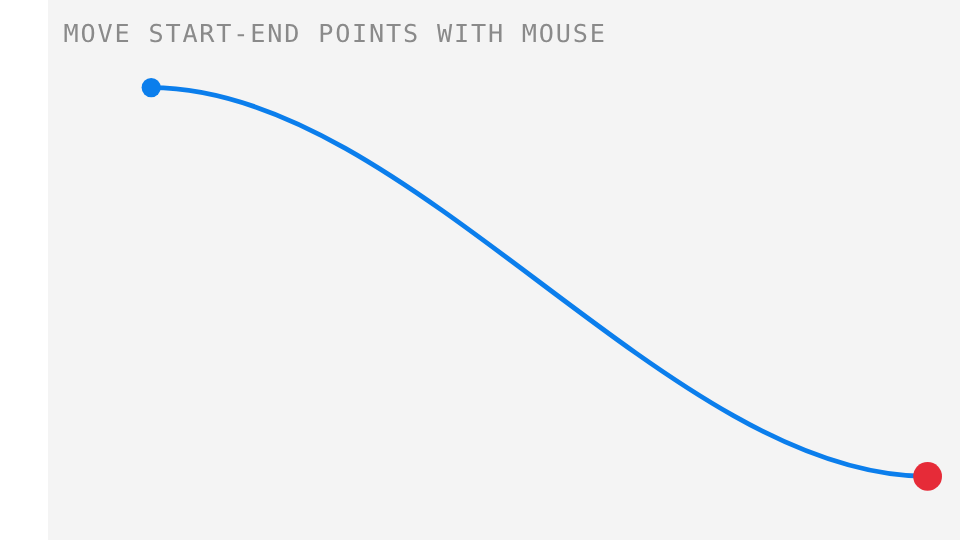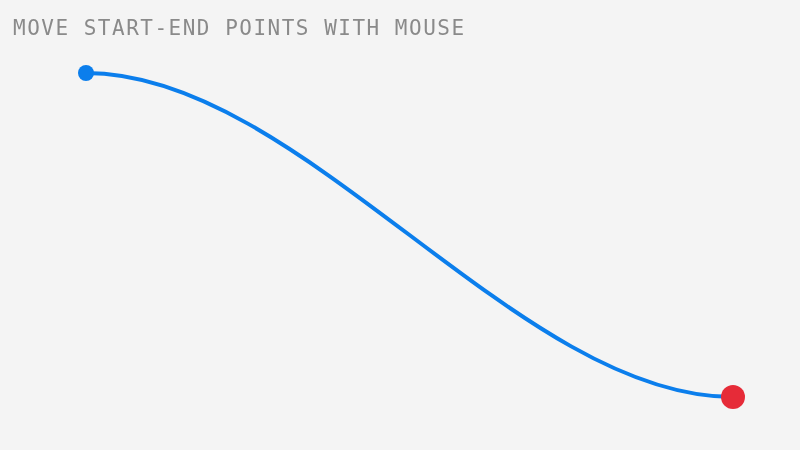--- a/index.html
+++ b/index.html
@@ -11,20 +11,21 @@
     width: 800px;
     height: 450px;
     overflow: hidden;
     font-family: "DejaVu Sans Mono", "Liberation Mono", monospace;
   }
   #app {
     position: relative;
     width: 668px;
     height: 450px;
     background: #f4f4f4;
+    margin-left: 40px;
   }
   #canvas-stage {
     position: absolute;
     inset: 0;
     width: 800px;
     height: 450px;
     display: block;
   }
   #title {
     position: absolute;

